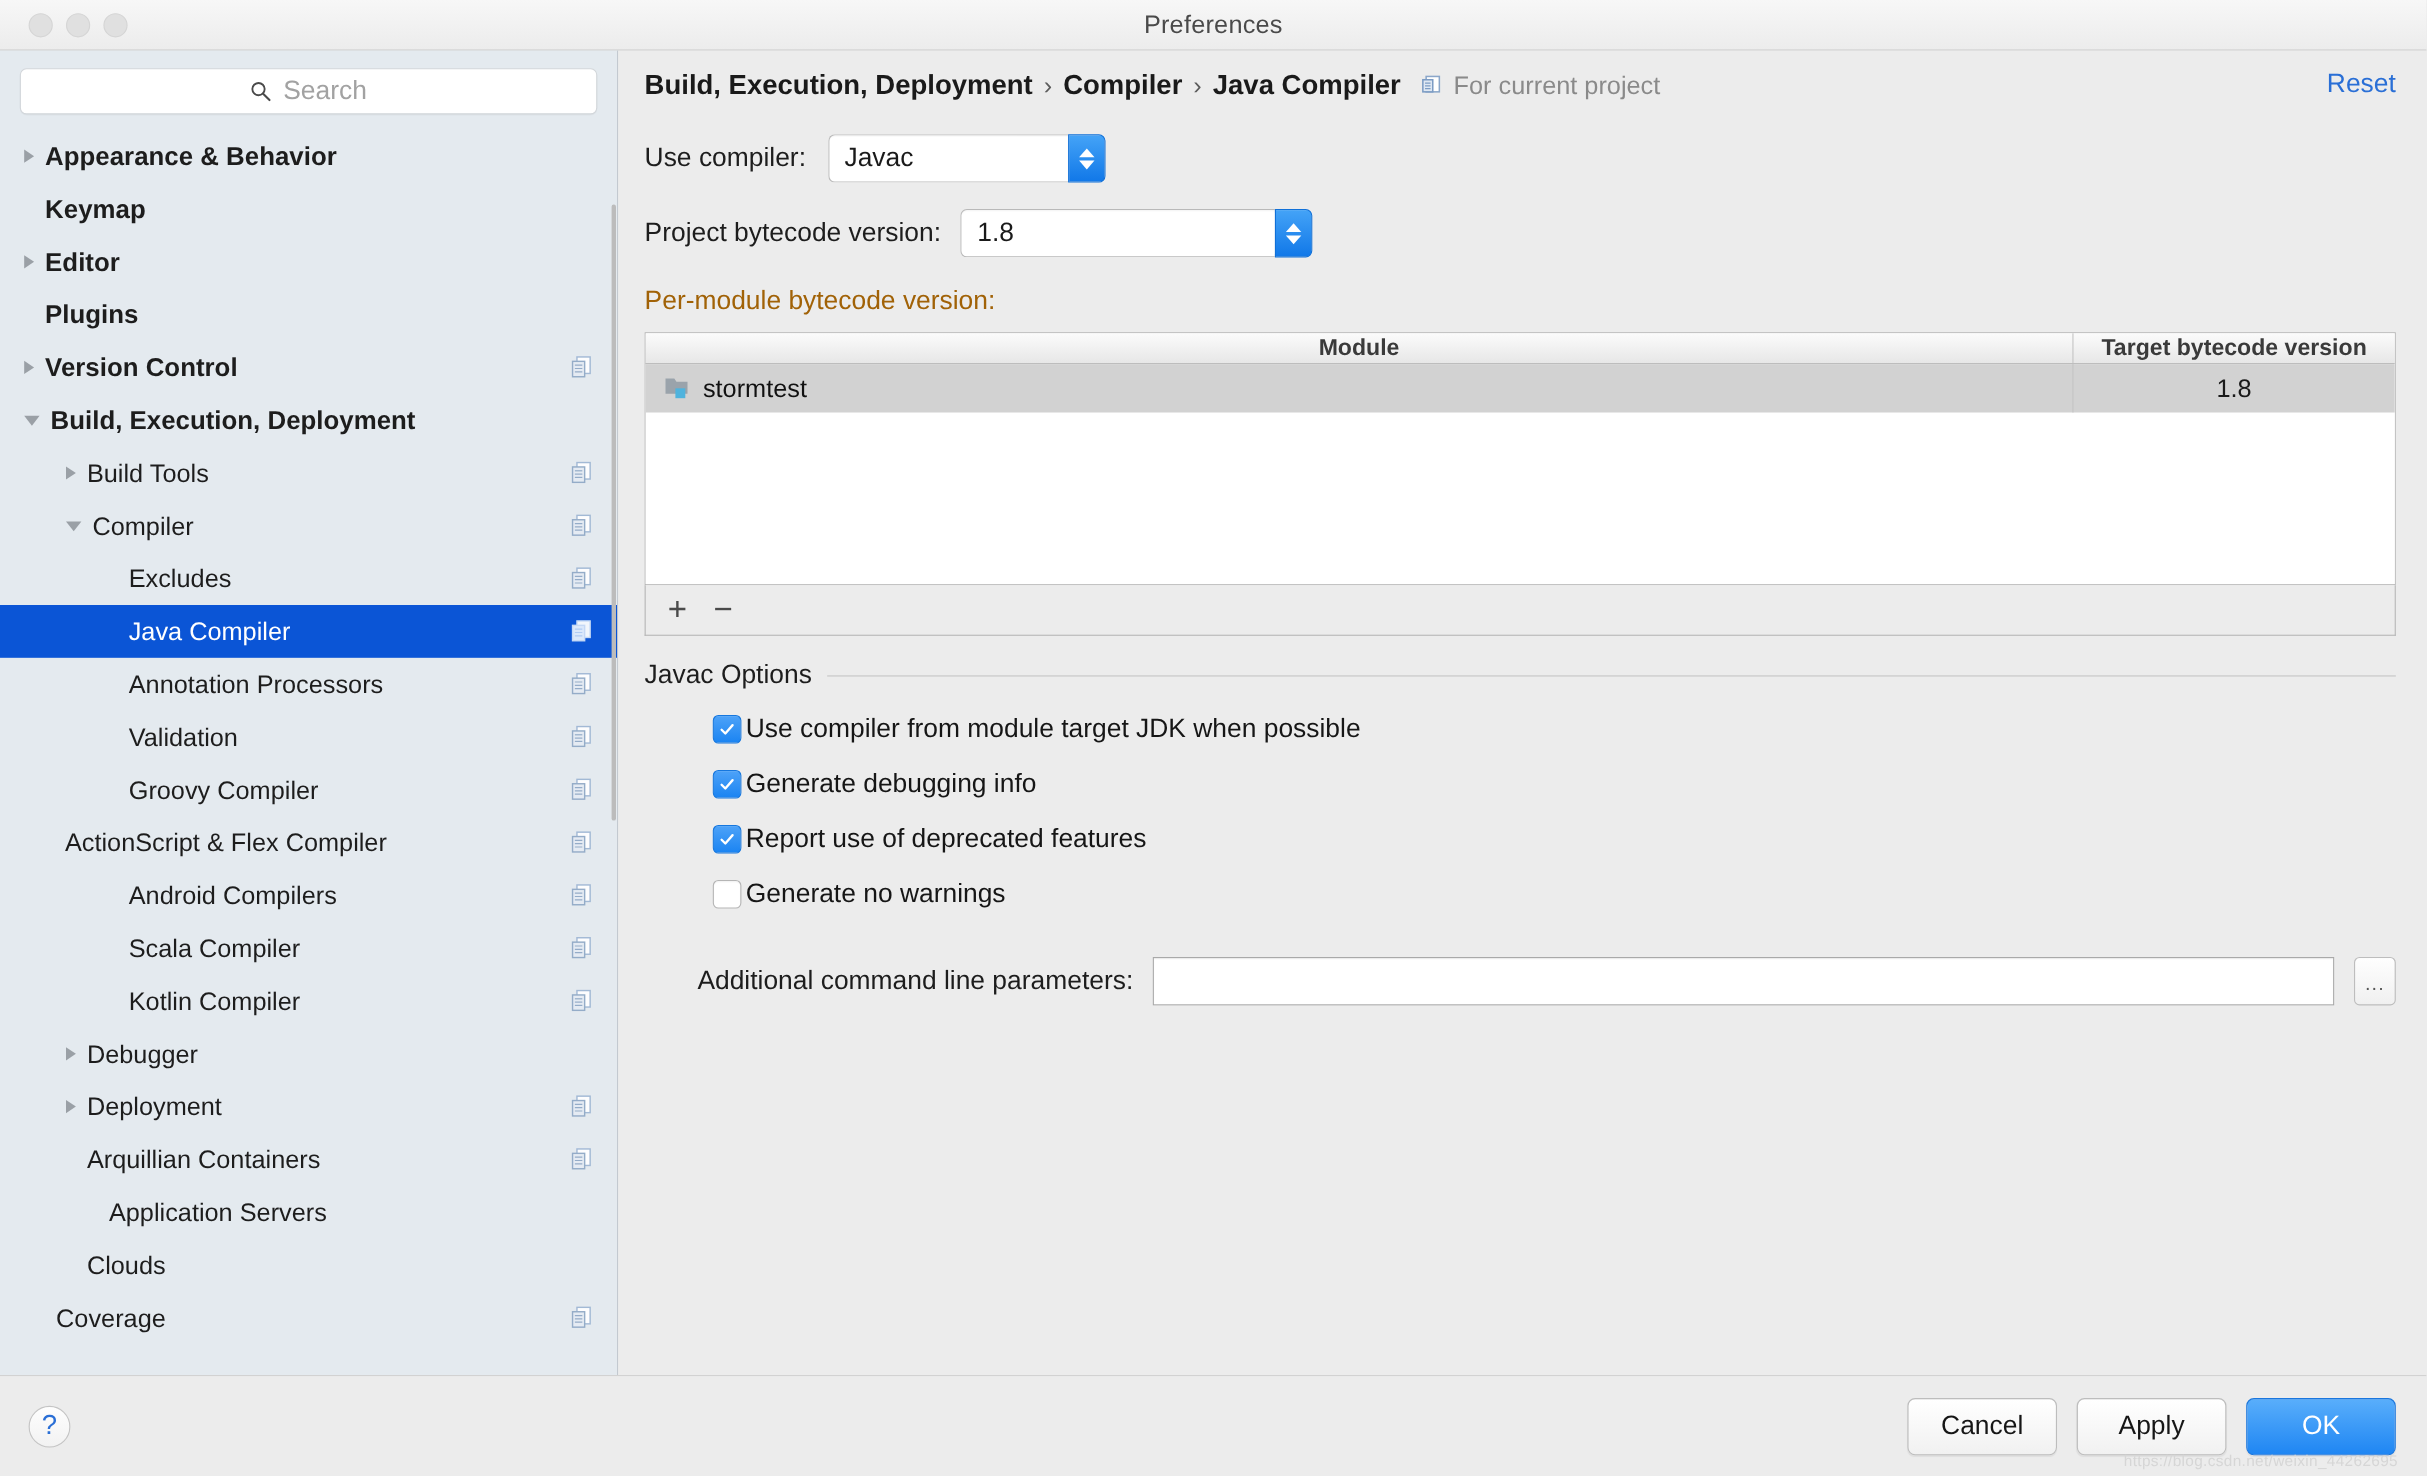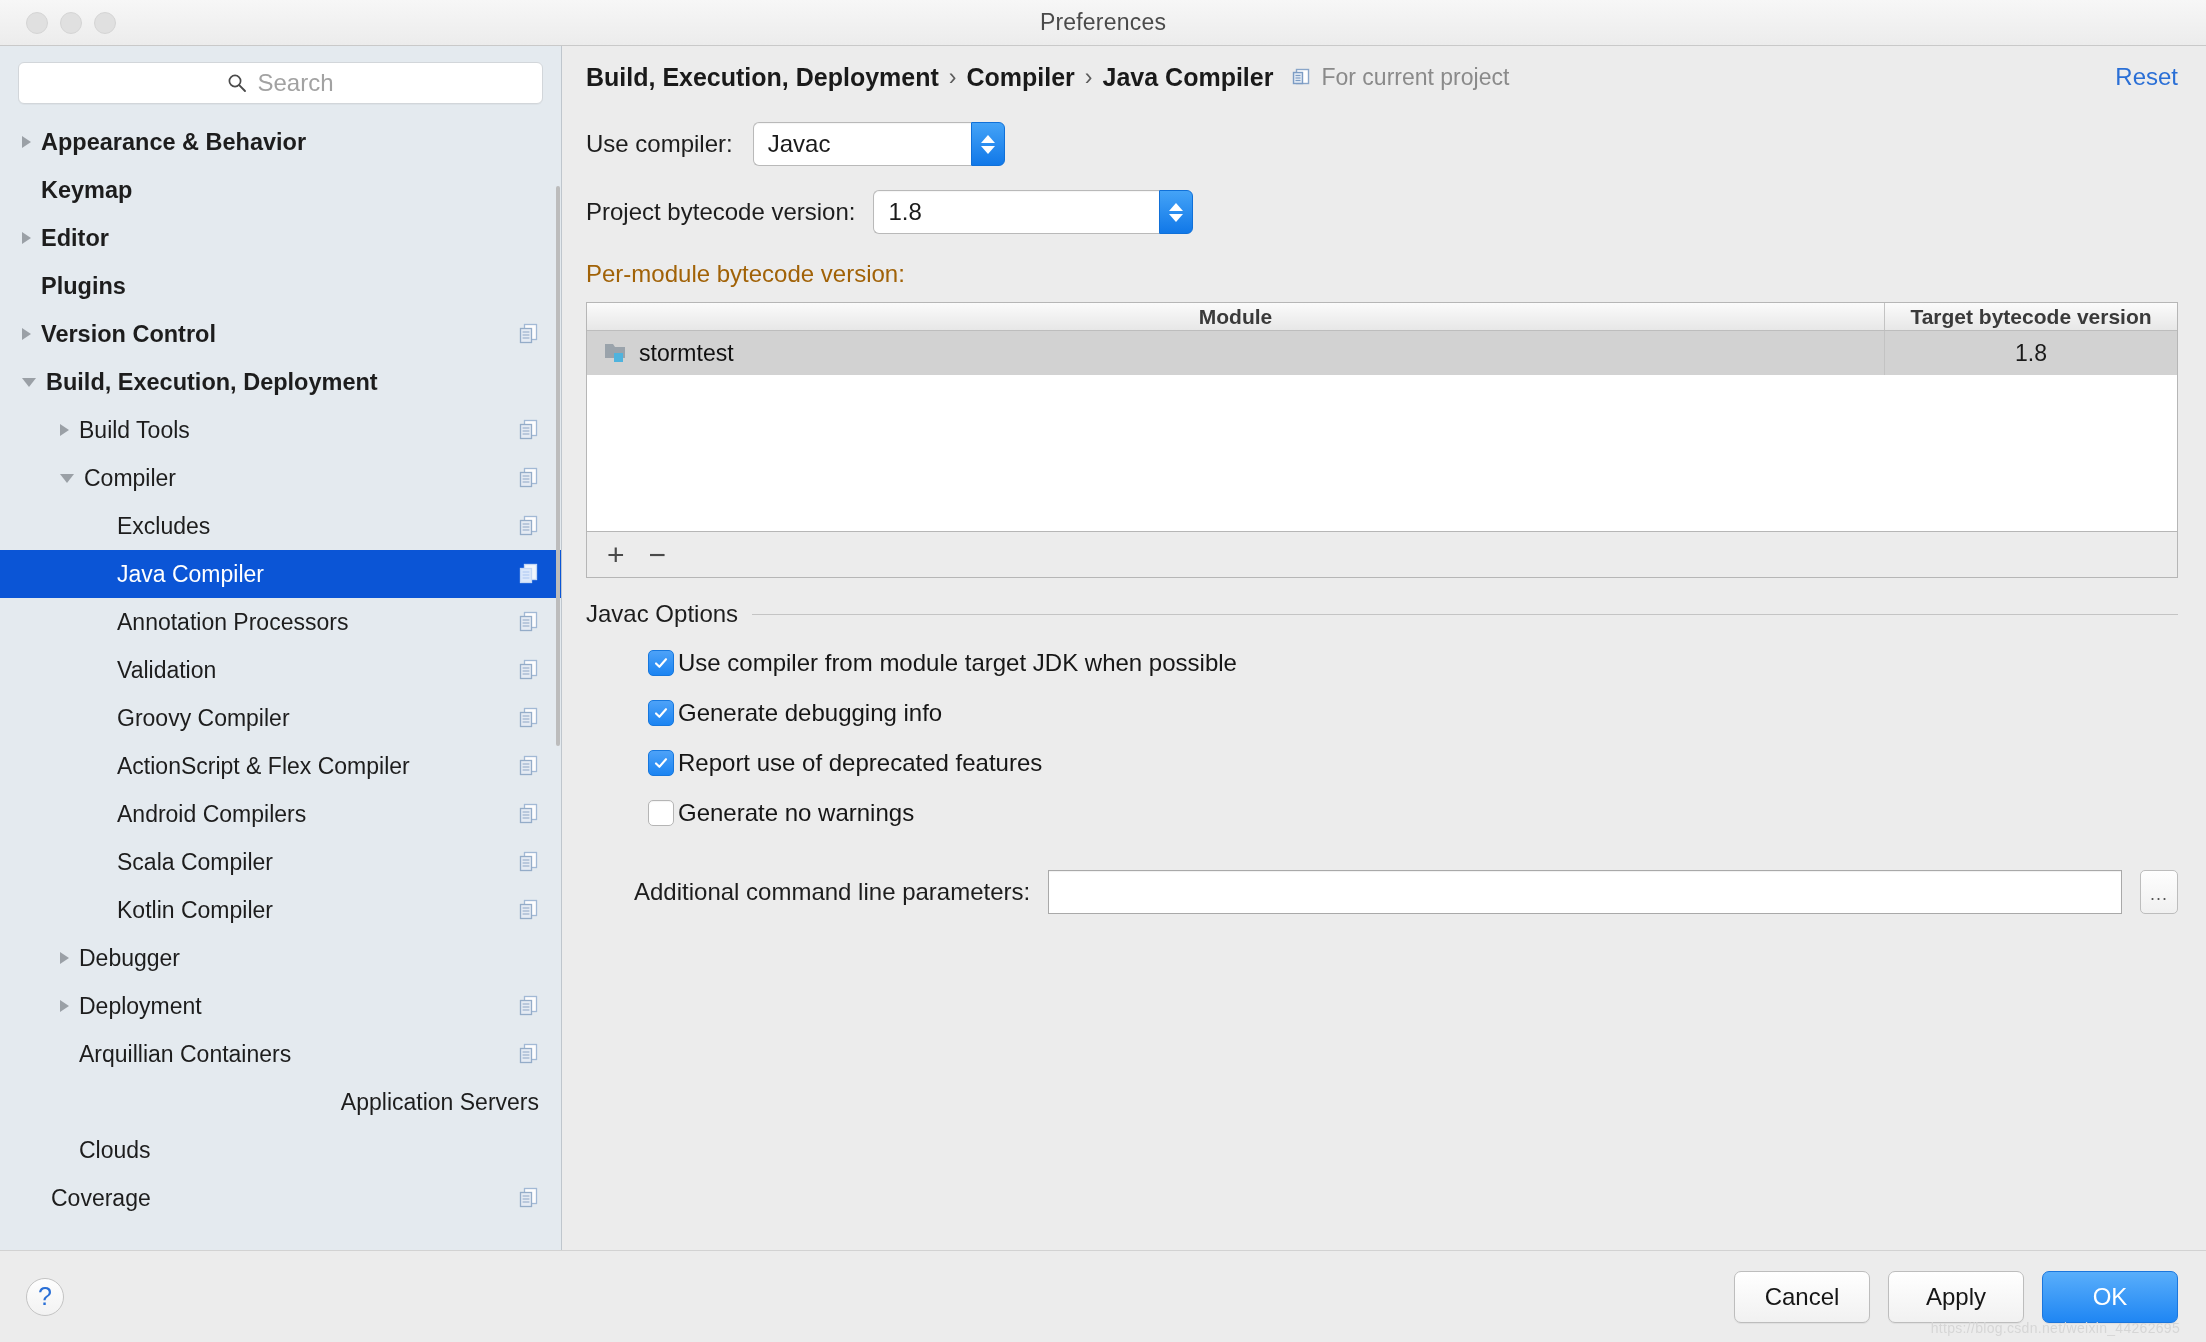--- a/index.html
+++ b/index.html
@@ -300,21 +300,21 @@
             <span class="arrow blank"></span>
             <span class="lbl">Groovy Compiler</span>
             <svg class="copyico" viewBox="0 0 20 22">
               <rect x="5.5" y="1.5" width="12" height="15" fill="#ffffff" stroke="#9fb7d4" stroke-width="1.3"></rect>
               <rect x="1.5" y="5.5" width="11" height="14" fill="#e6ecf4" stroke="#90a9c6" stroke-width="1.3"></rect>
               <line x1="3.6" y1="9" x2="10.4" y2="9" stroke="#90a9c6" stroke-width="1.1"></line>
               <line x1="3.6" y1="12" x2="10.4" y2="12" stroke="#90a9c6" stroke-width="1.1"></line>
               <line x1="3.6" y1="15" x2="10.4" y2="15" stroke="#90a9c6" stroke-width="1.1"></line>
             </svg>
           </div>
-          <div class="trow" style="padding-left: 98px;">
+          <div class="trow" style=" gap: 40px;">
             <span class="arrow blank"></span>
             <span class="lbl">ActionScript &amp; Flex Compiler</span>
             <svg class="copyico" viewBox="0 0 20 22">
               <rect x="5.5" y="1.5" width="12" height="15" fill="#ffffff" stroke="#9fb7d4" stroke-width="1.3"></rect>
               <rect x="1.5" y="5.5" width="11" height="14" fill="#e6ecf4" stroke="#90a9c6" stroke-width="1.3"></rect>
               <line x1="3.6" y1="9" x2="10.4" y2="9" stroke="#90a9c6" stroke-width="1.1"></line>
               <line x1="3.6" y1="12" x2="10.4" y2="12" stroke="#90a9c6" stroke-width="1.1"></line>
               <line x1="3.6" y1="15" x2="10.4" y2="15" stroke="#90a9c6" stroke-width="1.1"></line>
             </svg>
           </div>
@@ -370,21 +370,21 @@
             <span class="arrow blank"></span>
             <span class="lbl">Arquillian Containers</span>
             <svg class="copyico" viewBox="0 0 20 22">
               <rect x="5.5" y="1.5" width="12" height="15" fill="#ffffff" stroke="#9fb7d4" stroke-width="1.3"></rect>
               <rect x="1.5" y="5.5" width="11" height="14" fill="#e6ecf4" stroke="#90a9c6" stroke-width="1.3"></rect>
               <line x1="3.6" y1="9" x2="10.4" y2="9" stroke="#90a9c6" stroke-width="1.1"></line>
               <line x1="3.6" y1="12" x2="10.4" y2="12" stroke="#90a9c6" stroke-width="1.1"></line>
               <line x1="3.6" y1="15" x2="10.4" y2="15" stroke="#90a9c6" stroke-width="1.1"></line>
             </svg>
           </div>
-          <div class="trow" style="padding-left: 64px; justify-content: space-between;">
+          <div class="trow" style="padding-left: 80px;">
             <span class="arrow blank"></span>
             <span class="lbl">Application Servers</span>
           </div>
           <div class="trow" style="padding-left: 60px;">
             <span class="arrow blank"></span>
             <span class="lbl">Clouds</span>
           </div>
           <div class="trow" style="padding-left: 32px;">
             <span class="arrow blank"></span>
             <span class="lbl">Coverage</span>

